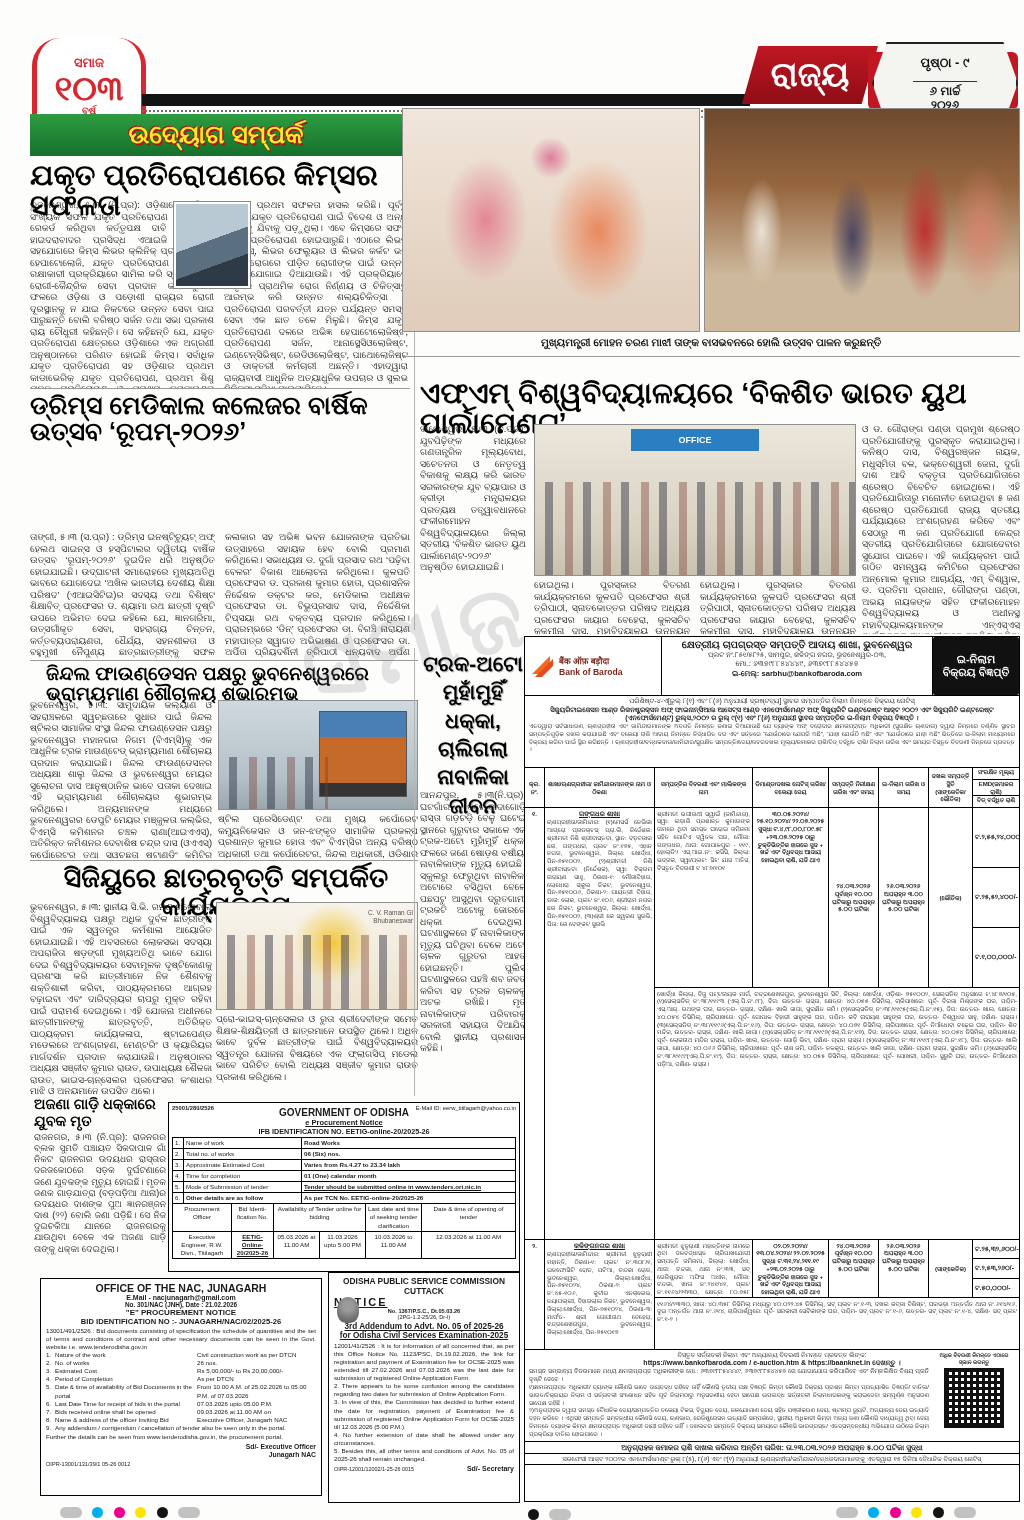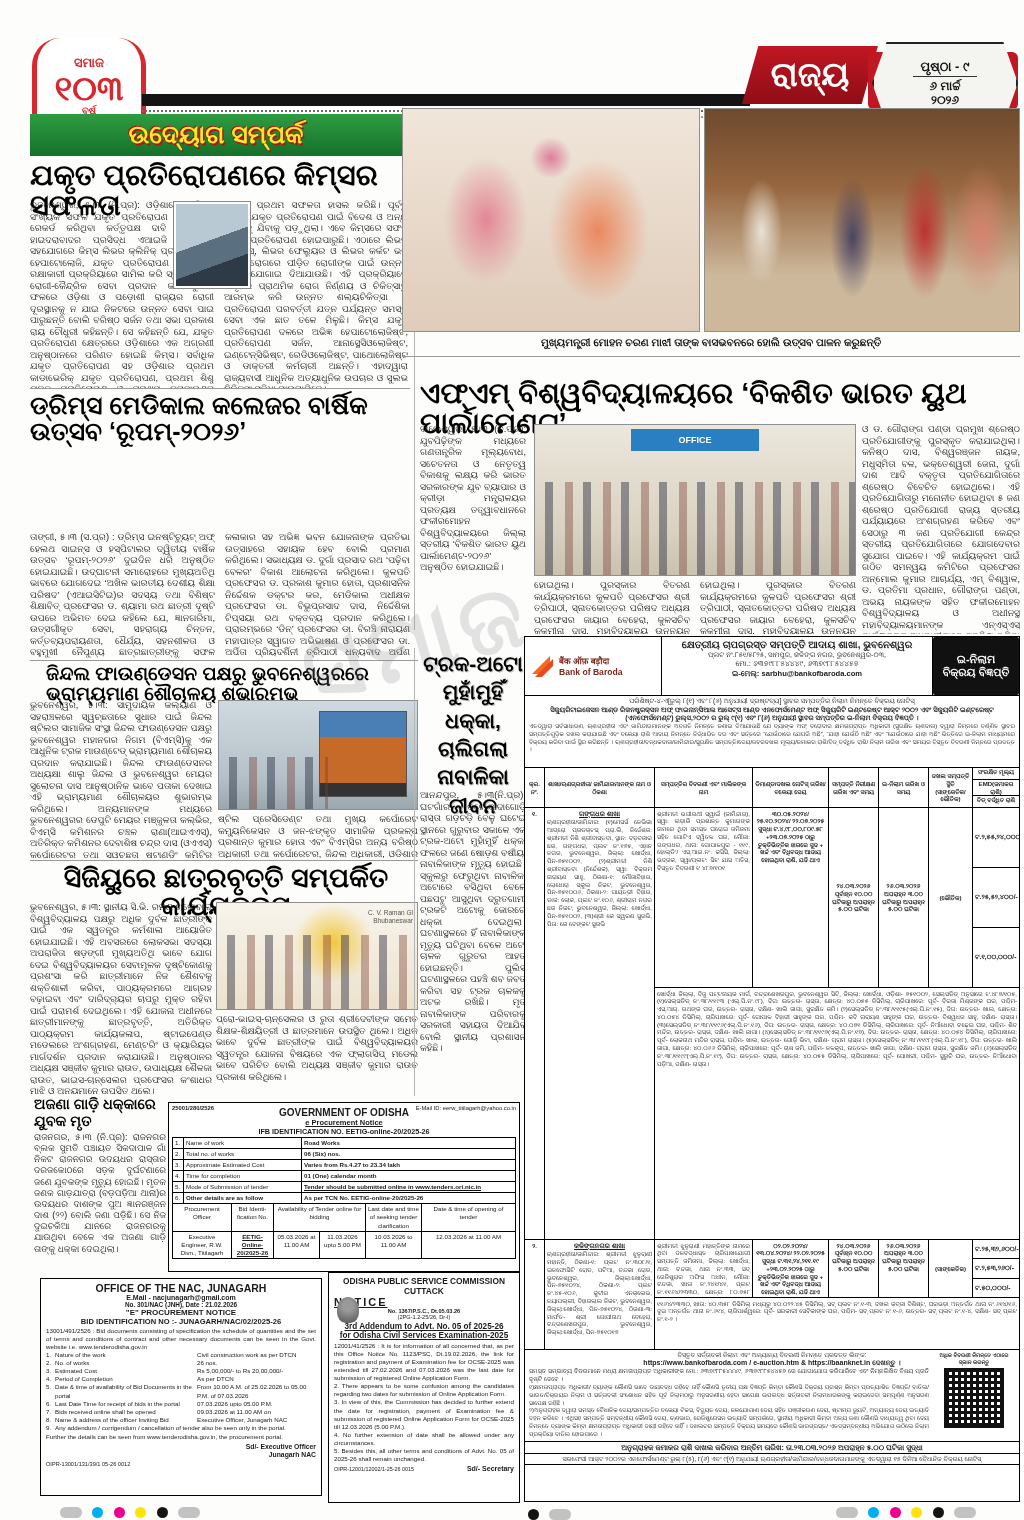--- a/index.html
+++ b/index.html
@@ -56,21 +56,21 @@
 
   <div class="abs" style="left:142px;top:94px;width:608px;height:12px;background:#141414;"></div>
   <div class="abs" style="left:142px;top:110px;width:608px;height:2px;border-top:2px dotted #6b6b6b;"></div>
   <div class="abs" style="left:142px;top:116px;width:608px;height:2px;border-top:2px dotted #9a9a9a;"></div>
 
   <div class="abs badge-rajya" style="left:742px;top:46px;width:136px;height:58px;">
     <span style="font-size:34px;font-weight:bold;color:#fff;">ରାଜ୍ୟ</span>
   </div>
   <div class="abs wing" style="left:868px;top:52px;width:150px;height:58px;"></div>
   <div class="abs badge-page" style="left:872px;top:42px;width:142px;height:78px;">
-    <div style="font-size:13px;font-weight:bold;color:#111;border-bottom:1px solid #333;padding:0 8px 1px;">ପୃଷ୍ଠା - ୯</div>
+    <div style="font-size:13px;font-weight:bold;color:#111;border-bottom:1px solid #333;padding:0 8px 10px;">ପୃଷ୍ଠା - ୯</div>
     <div style="font-size:12px;font-weight:bold;color:#111;margin-top:2px;">୬ ମାର୍ଚ୍ଚ</div>
     <div style="font-size:12px;font-weight:bold;color:#111;">୨୦୨୬</div>
   </div>
 
   <div class="abs banner" style="left:30px;top:114px;width:372px;height:42px;">
     <span>ଉଦ୍ୟୋଗ ସମ୍ପର୍କ</span>
   </div>
 
   <div class="abs watermark" style="left:300px;top:590px;z-index:5;pointer-events:none;">ସମାଜ</div>
 

